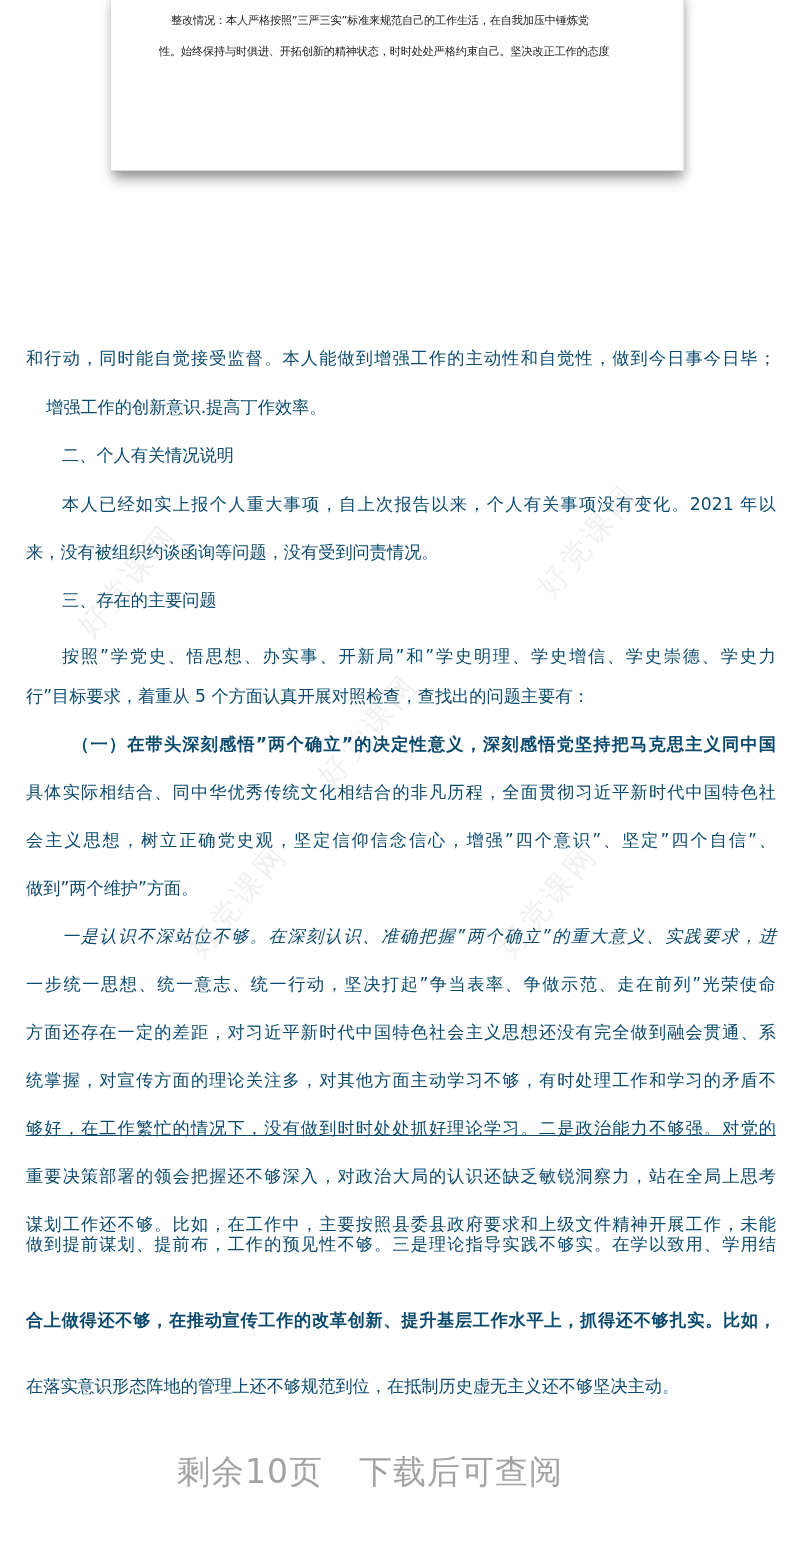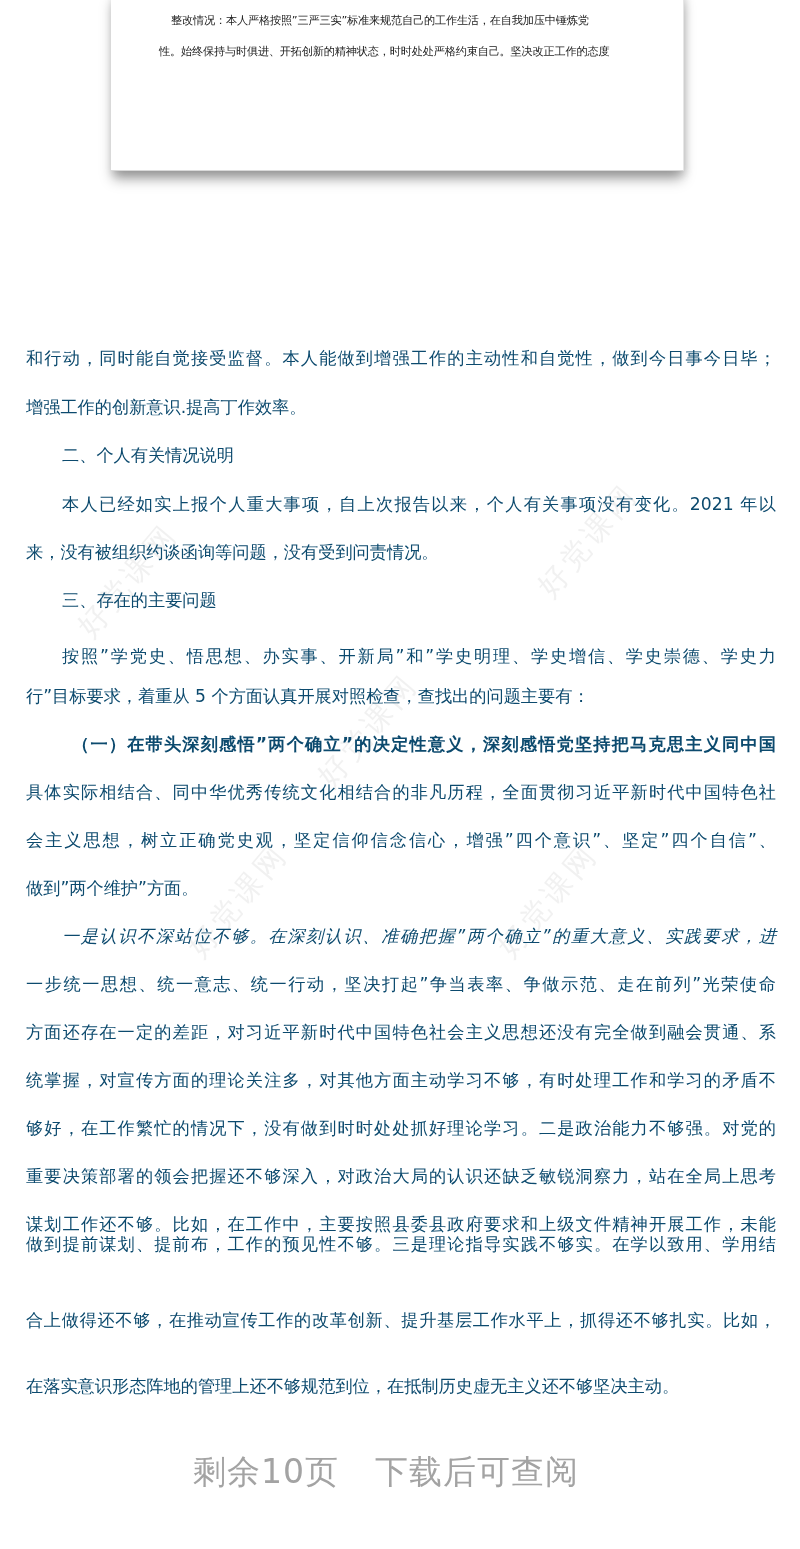--- a/index.html
+++ b/index.html
@@ -69,21 +69,21 @@
     color: rgba(120,120,120,0.10);
     transform: rotate(-50deg);
     white-space: nowrap;
     pointer-events: none;
     letter-spacing: 4px;
   }
 
   
   .remaining {
     position: absolute;
-    left: 16px;
+    left: 0;
     width: 740px;
     top: 1450px;
     text-align: center;
     font-size: 33px;
     color: #a3a3a3;
     letter-spacing: 1px;
   }
   .remaining span { display: inline-block; }
   .remaining .gap { width: 36px; }
 </style>
@@ -96,38 +96,38 @@
 </div>
 
 <div class="watermark" style="left:60px;top:560px;">好党课网</div>
 <div class="watermark" style="left:520px;top:520px;">好党课网</div>
 <div class="watermark" style="left:300px;top:710px;">好党课网</div>
 <div class="watermark" style="left:170px;top:880px;">好党课网</div>
 <div class="watermark" style="left:480px;top:880px;">好党课网</div>
 
 <div class="doc-body">
   <div class="line just" style="top:0px;">和行动，同时能自觉接受监督。本人能做到增强工作的主动性和自觉性，做到今日事今日毕；</div>
-  <div class="line" style="top:49px;">增强工作的创新意识.提高丁作效率。</div>
+  <div class="line" style="top:49px;margin-left:20px;">增强工作的创新意识.提高丁作效率。</div>
   <div class="line indent" style="top:97px;">二、个人有关情况说明</div>
   <div class="line indent just" style="top:146px;">本人已经如实上报个人重大事项，自上次报告以来，个人有关事项没有变化。2021 年以</div>
   <div class="line" style="top:194px;">来，没有被组织约谈函询等问题，没有受到问责情况。</div>
   <div class="line indent" style="top:242px;">三、存在的主要问题</div>
   <div class="line indent just" style="top:298px;">按照”学党史、悟思想、办实事、开新局”和”学史明理、学史增信、学史崇德、学史力</div>
   <div class="line" style="top:338px;">行”目标要求，着重从 5 个方面认真开展对照检查，查找出的问题主要有：</div>
   <div class="line indent2 just" style="top:386px;">（一）在带头深刻感悟”两个确立”的决定性意义，深刻感悟党坚持把马克思主义同中国</div>
   <div class="line just" style="top:434px;">具体实际相结合、同中华优秀传统文化相结合的非凡历程，全面贯彻习近平新时代中国特色社</div>
   <div class="line just" style="top:482px;">会主义思想，树立正确党史观，坚定信仰信念信心，增强”四个意识”、坚定”四个自信”、</div>
   <div class="line" style="top:530px;">做到”两个维护”方面。</div>
   <div class="line indent just" style="top:578px;font-style:italic;">一是认识不深站位不够。在深刻认识、准确把握”两个确立”的重大意义、实践要求，进</div>
   <div class="line just" style="top:626px;">一步统一思想、统一意志、统一行动，坚决打起”争当表率、争做示范、走在前列”光荣使命</div>
   <div class="line just" style="top:674px;">方面还存在一定的差距，对习近平新时代中国特色社会主义思想还没有完全做到融会贯通、系</div>
   <div class="line just" style="top:722px;">统掌握，对宣传方面的理论关注多，对其他方面主动学习不够，有时处理工作和学习的矛盾不</div>
-  <div class="line just" style="top:770px;">够好，在工作繁忙的情况下，没有做到时时处处抓好理论学习。二是政治能力不够强。对党的</div>
+  <div class="line just" style="top:770px;text-decoration:underline;">够好，在工作繁忙的情况下，没有做到时时处处抓好理论学习。二是政治能力不够强。对党的</div>
   <div class="line just" style="top:818px;">重要决策部署的领会把握还不够深入，对政治大局的认识还缺乏敏锐洞察力，站在全局上思考</div>
   <div class="line just" style="top:866px;">谋划工作还不够。比如，在工作中，主要按照县委县政府要求和上级文件精神开展工作，未能</div>
   <div class="line just" style="top:886px;">做到提前谋划、提前布，工作的预见性不够。三是理论指导实践不够实。在学以致用、学用结</div>
-  <div class="line just" style="top:962px;">合上做得还不够，在推动宣传工作的改革创新、提升基层工作水平上，抓得还不够扎实。比如，</div>
+  <div class="line just" style="top:962px;font-weight:bold;">合上做得还不够，在推动宣传工作的改革创新、提升基层工作水平上，抓得还不够扎实。比如，</div>
   <div class="line" style="top:1010px;margin-top:18px;">在落实意识形态阵地的管理上还不够规范到位，在抵制历史虚无主义还不够坚决主动。</div>
 </div>
 
 <div class="remaining">
   <span>剩余10页</span><span class="gap"></span><span>下载后可查阅</span>
 </div>
 
 </body></html>

